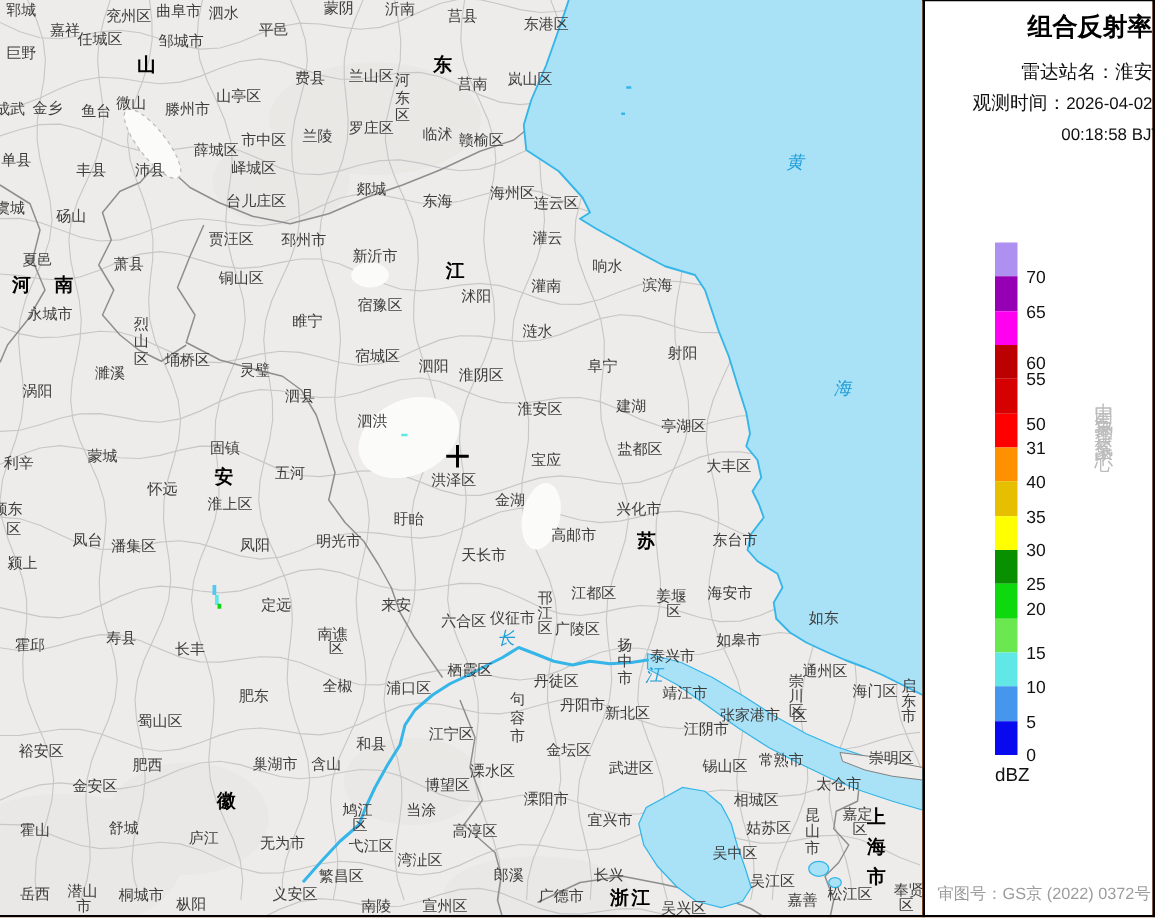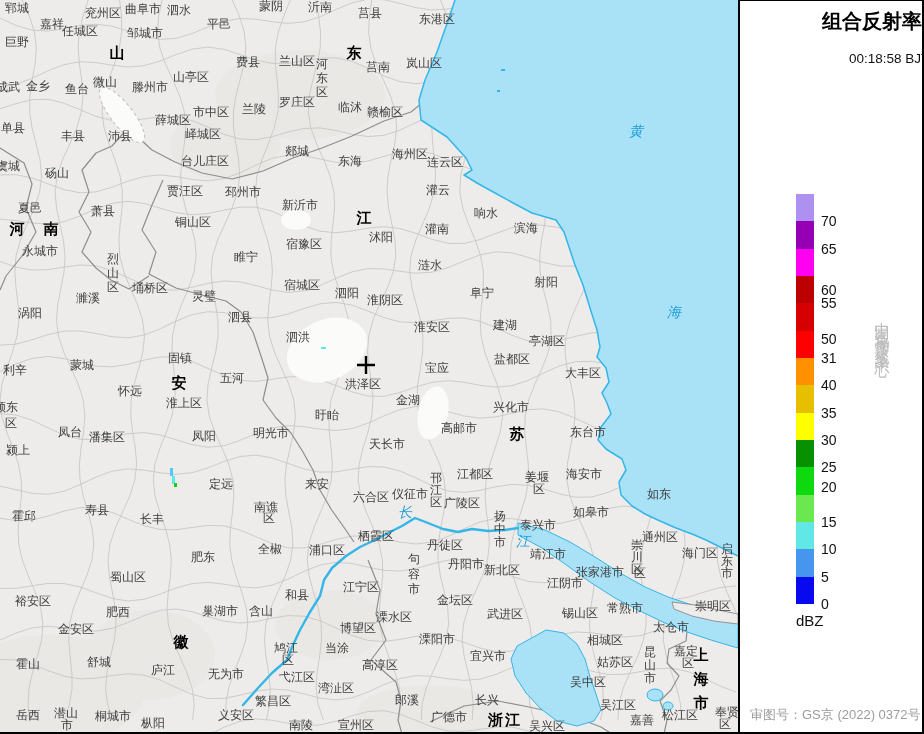--- a/index.html
+++ b/index.html
@@ -347,20 +347,26 @@
         <text x="636" y="131" class="water">黄</text>
         <text x="674" y="312" class="water">海</text>
       </g>
   </svg>
 
   <div class="divider"></div>
 
   <div class="panel">
     <div class="p-title">组合反射率</div>
     <div class="p-rows">
+      <div class="row">
+        <span class="lab">雷达站名：</span><span class="val">淮安</span>
+      </div>
+      <div class="row">
+        <span class="lab">观测时间：</span><span class="val val-time">2026-04-02</span>
+      </div>
       <div class="row row-cont">
         <span class="val val-time">00:18:58 BJT</span>
       </div>
     </div>
     <div class="colorbar" id="colorbar">
         <div class="seg" style="background: rgb(173, 144, 240);"></div>
         <div class="seg" style="background: rgb(150, 0, 180);"></div>
         <div class="seg" style="background: rgb(255, 0, 240);"></div>
         <div class="seg" style="background: rgb(188, 0, 0);"></div>
         <div class="seg" style="background: rgb(214, 0, 0);"></div>

